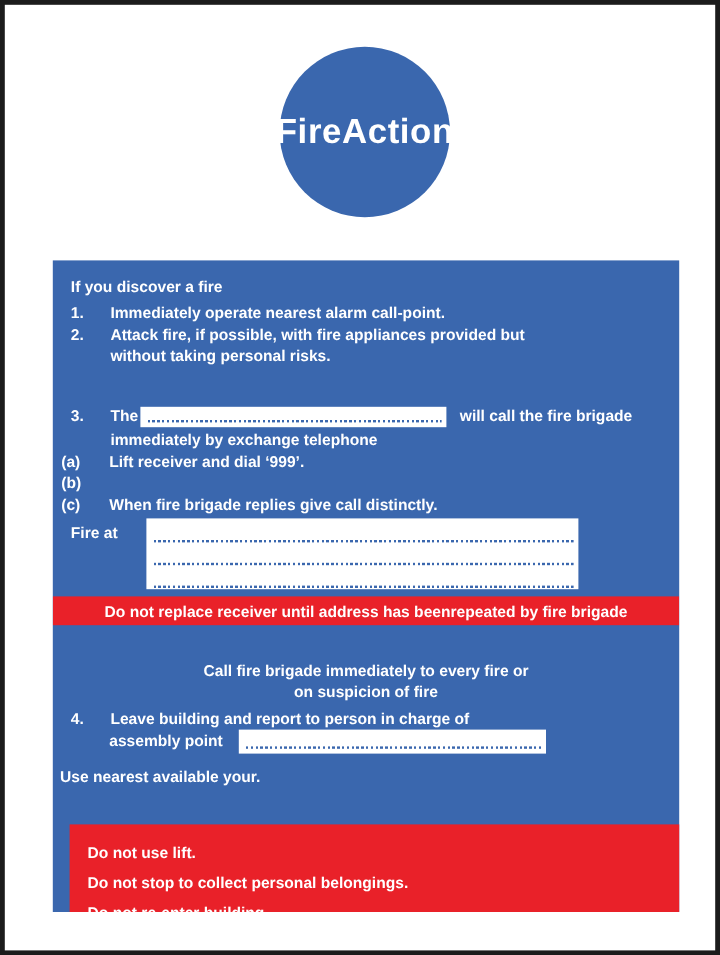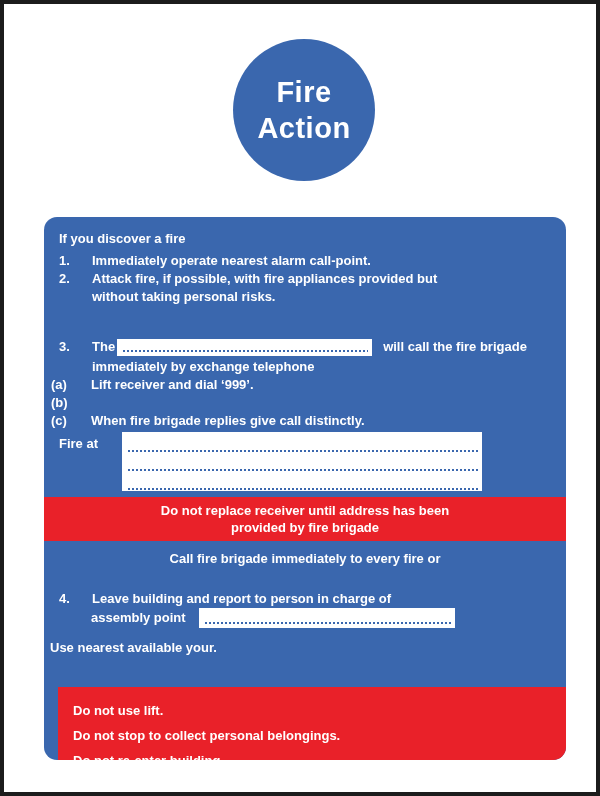--- a/index.html
+++ b/index.html
@@ -15,30 +15,30 @@
     font-family:"Liberation Sans",sans-serif;overflow:hidden;
   }
   .sign{
     position:absolute;inset:0;box-sizing:border-box;
     border:4px solid var(--border);background:#fff;
   }
   
   .badge{
     position:absolute;left:229px;top:35px;width:142px;height:142px;
     border-radius:50%;background:var(--blue);
-    display:flex;flex-direction:column;align-items:center;justify-content:center;
+    display:flex;align-items:center;justify-content:center;
   }
   .badge span{
     color:var(--white);font-weight:bold;font-size:29px;line-height:36px;
     letter-spacing:0.5px;
   }
   
   .panel{
     position:absolute;left:40px;top:213px;width:522px;height:543px;
-    background:var(--blue);border-radius:13px;overflow:hidden;
+    background:var(--blue);border-radius:0;overflow:hidden;
   }
   .line{
     position:absolute;color:var(--white);font-weight:bold;
     font-size:13px;line-height:18px;white-space:nowrap;
   }
   .row{display:flex;align-items:center;}
   .num{flex:0 0 33px;}
   .numb{flex:0 0 40px;}
   .center{left:0;width:100%;text-align:center;}
   
@@ -54,23 +54,23 @@
   .fill-inline .dots{bottom:4px;}
   .fill-big{
     position:absolute;left:78px;top:215px;width:360px;height:59px;
     background:var(--white);
   }
   .fill-big .d1{top:18px;}
   .fill-big .d2{top:37px;}
   .fill-big .d3{top:56px;}
   
   .redband{
-    position:absolute;left:0;top:280px;width:100%;height:44px;
+    position:absolute;left:0;top:280px;width:100%;height:24px;
     background:var(--red);
-    display:flex;flex-direction:column;align-items:center;justify-content:center;
+    display:flex;flex-direction:row;align-items:center;justify-content:center;
   }
   .redband div{
     color:var(--white);font-weight:bold;font-size:13px;line-height:17px;
     white-space:nowrap;text-align:center;
   }
   .redpanel{
     position:absolute;left:0;top:470px;width:100%;height:98px;
     background:var(--red);
     margin-left:14px;
   }
@@ -126,24 +126,25 @@
 
     <div class="line" style="left:15px;top:218px">Fire at</div>
     <div class="fill-big">
       <span class="dots d1"></span>
       <span class="dots d2"></span>
       <span class="dots d3"></span>
     </div>
 
     <div class="redband">
       <div>Do not replace receiver until address has been</div>
-      <div>provided by fire brigade</div>
+      <div>repeated by fire brigade</div>
     </div>
 
     <div class="line center" style="top:333px">Call fire brigade immediately to every fire or</div>
+    <div class="line center" style="top:351px">on suspicion of fire</div>
 
     <div class="line row" style="left:15px;top:373px">
       <span class="num">4.</span>
       <span>Leave building and report to person in charge of</span>
     </div>
     <div class="line row" style="left:47px;top:391px">
       <span>assembly point</span>
       <span class="fill-inline fill4">
           <span class="dots"></span>
         </span>

